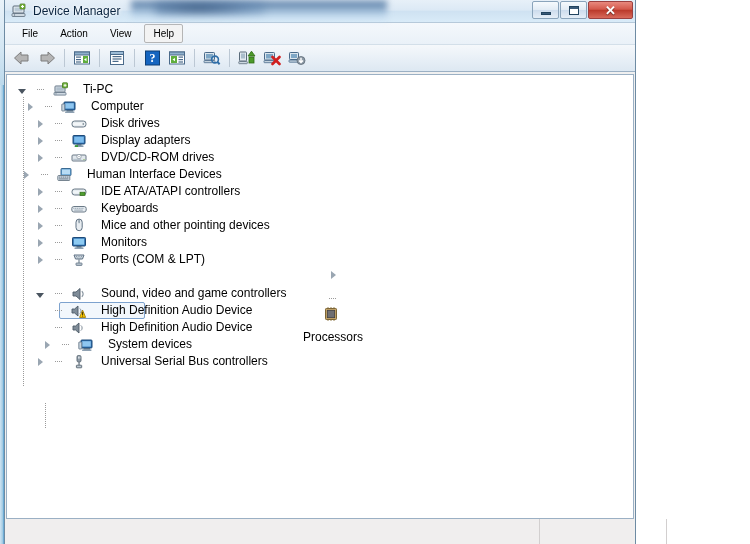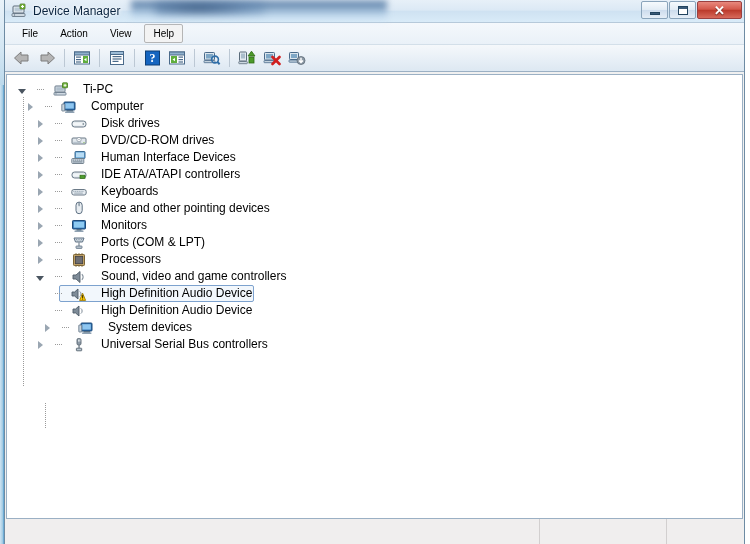--- a/index.html
+++ b/index.html
@@ -33,21 +33,21 @@
     position: absolute;
     left: 0; top: 0;
     width: 7px; height: 85px;
     background: linear-gradient(to bottom, #e9f2f9 0%, #d3e6f3 60%, #bcd9ec 100%);
   }
 
   
   #window {
     position: absolute;
     left: 4px; top: 0px;
-    width: 741px;
+    width: 632px;
     height: 544px;
     box-sizing: border-box;
     background: #f0f0f0;
     border: 1px solid #6e8ba3;
     border-top: none;
     border-bottom: none;
     display: flex;
     flex-direction: column;
   }
 
@@ -523,39 +523,55 @@
             <div class="ico">
               <svg width="16" height="16" viewBox="0 0 16 16">
                 <rect x="1" y="5" width="14" height="6" rx="2.6" fill="#dfe6eb" stroke="#6a7986" stroke-width="1"></rect>
                 <rect x="2" y="6.4" width="12" height="3.2" rx="1.4" fill="#f3f6f8"></rect>
                 <circle cx="12.3" cy="8" r="0.9" fill="#88979f"></circle>
               </svg>
             </div>
             <div class="label">Disk drives</div>
           </div>
 
+          <div class="row" style="padding-left:26px;">
+            <div class="twisty">
+              <div class="tri-closed"></div>
+            </div>
+            <div class="dotstub"></div>
+            <div class="ico">
+              <svg width="16" height="16" viewBox="0 0 16 16">
+                <rect x="2" y="2.5" width="12" height="8.5" rx="0.8" fill="#2f6fae" stroke="#1d4a78" stroke-width="1"></rect>
+                <rect x="3.2" y="3.7" width="9.6" height="6" fill="#7dbdee"></rect>
+                <rect x="5.5" y="11.2" width="5" height="1.4" fill="#4a6378"></rect>
+                <rect x="3.5" y="12.6" width="9" height="1.2" rx="0.4" fill="#5d7a92"></rect>
+                <rect x="4" y="12.2" width="3" height="1.8" fill="#3a9a35"></rect>
+              </svg>
+            </div>
+            <div class="label">Display adapters</div>
+          </div>
 
           <div class="row" style="padding-left:26px;">
             <div class="twisty">
               <div class="tri-closed"></div>
             </div>
             <div class="dotstub"></div>
             <div class="ico">
               <svg width="16" height="16" viewBox="0 0 16 16">
                 <rect x="1" y="5" width="14" height="6" rx="1" fill="#e2e8ed" stroke="#6a7986" stroke-width="1"></rect>
                 <rect x="2.2" y="8.8" width="8" height="1.3" fill="#b9c5cf"></rect>
                 <circle cx="8" cy="6.6" r="2.2" fill="#ffffff" stroke="#8a97a3" stroke-width="0.8"></circle>
                 <circle cx="8" cy="6.6" r="0.7" fill="#8a97a3"></circle>
                 <circle cx="13" cy="9.6" r="0.6" fill="#6fae3c"></circle>
               </svg>
             </div>
             <div class="label">DVD/CD-ROM drives</div>
           </div>
 
-          <div class="row" style="padding-left:26px;">
+          <div class="row" style="padding-left:12px;">
             <div class="twisty">
               <div class="tri-closed"></div>
             </div>
             <div class="dotstub"></div>
             <div class="ico">
               <svg width="16" height="16" viewBox="0 0 16 16">
                 <rect x="4" y="1.5" width="10" height="7" rx="0.8" fill="#6aa8d8" stroke="#2d5d88" stroke-width="0.9"></rect>
                 <rect x="5" y="2.6" width="8" height="4.6" fill="#b8dcf4"></rect>
                 <rect x="0.8" y="8.5" width="12" height="5" rx="0.8" fill="#cfd9e2" stroke="#6a7986" stroke-width="0.9"></rect>
                 <g fill="#7f8e9b">
@@ -655,21 +671,21 @@
                   <circle cx="6.8" cy="6" r="0.62"></circle>
                     <circle cx="9.2" cy="6" r="0.62"></circle>
                 </g>
                 <rect x="7.3" y="7" width="1.4" height="4" fill="#8d9aa6"></rect>
                 <rect x="5" y="11" width="6" height="2.4" rx="0.5" fill="#b9c5cf" stroke="#5f7183" stroke-width="0.8"></rect>
               </svg>
             </div>
             <div class="label">Ports (COM &amp; LPT)</div>
           </div>
 
-          <div class="row" style="padding-left:26px;">
+          <div class="row" style="padding-left:26px;flex-direction:column;">
             <div class="twisty">
               <div class="tri-closed"></div>
             </div>
             <div class="dotstub"></div>
             <div class="ico">
               <svg width="16" height="16" viewBox="0 0 16 16">
                 <rect x="2.5" y="2.5" width="11" height="11" rx="0.8" fill="#c9a96b" stroke="#7c6434" stroke-width="1"></rect>
                 <rect x="4.3" y="4.3" width="7.4" height="7.4" fill="#6e6e72" stroke="#3d3d42" stroke-width="0.8"></rect>
                 <g stroke="#8a7543" stroke-width="0.9">
                   <line x1="5" y1="1" x2="5" y2="2.5"></line>

